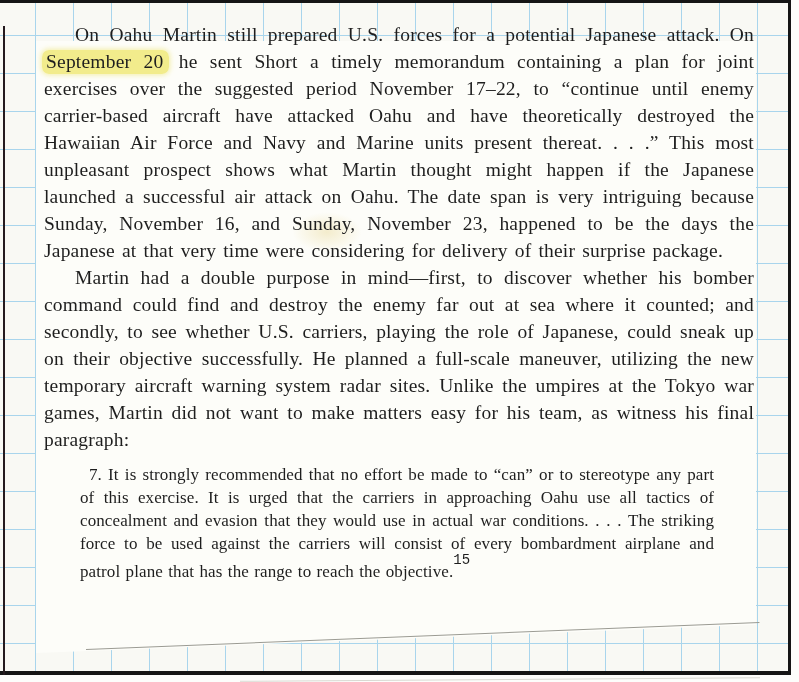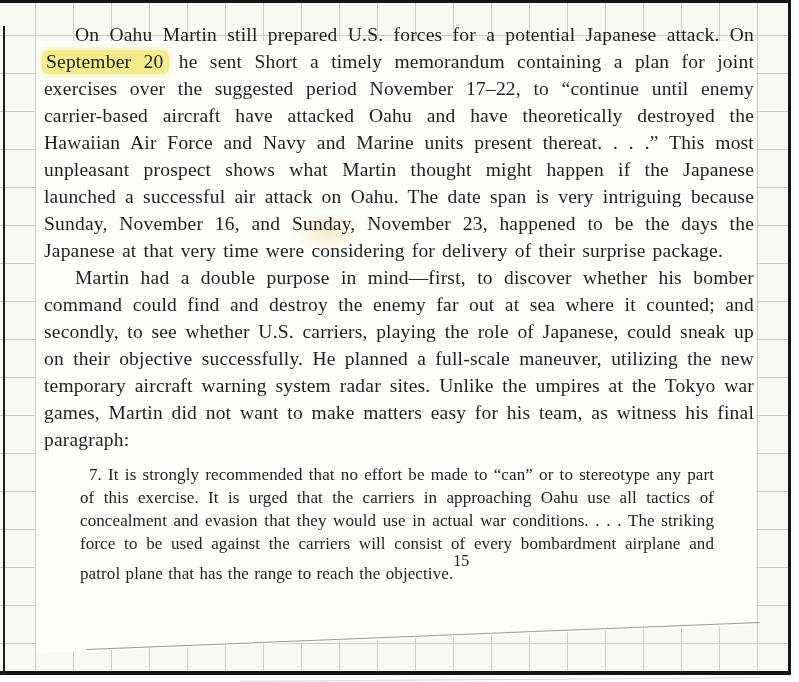--- a/index.html
+++ b/index.html
@@ -90,24 +90,25 @@
     margin: 10px 0 0 36px;
     width: 634px;
     font-size: 17px;
     line-height: 23px;
     text-align: justify;
     text-indent: 9px;
     word-spacing: 1px;
     letter-spacing: 0.1px;
   }
   .footnote-sup {
-    font-size: 16px;
+    font-size: 14px;
     position: relative;
     top: -6px;
     letter-spacing: 0;
+    font-family: Liberation Mono, monospace;
   }
 </style>
 </head>
 <body>
 
 <div class="scan">
   <div class="grid-paper"></div>
   <div class="photocopy"></div>
   <div class="stain"></div>
 

